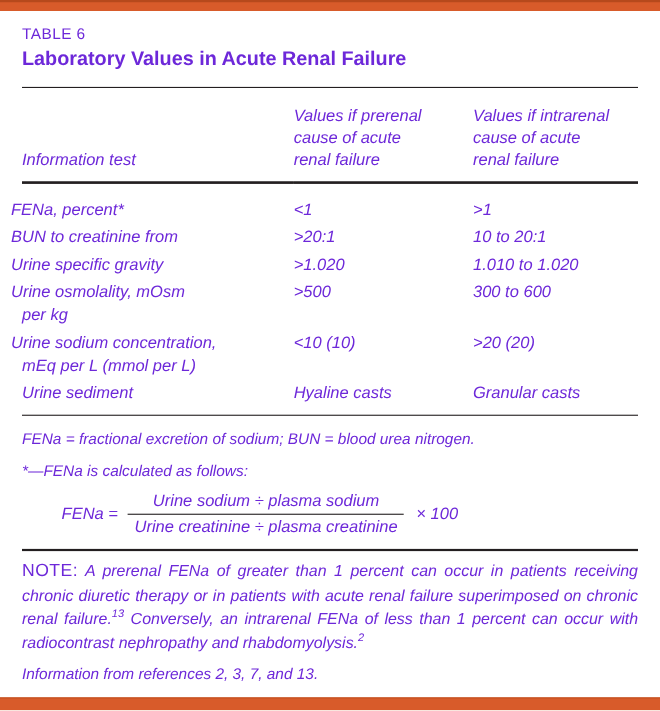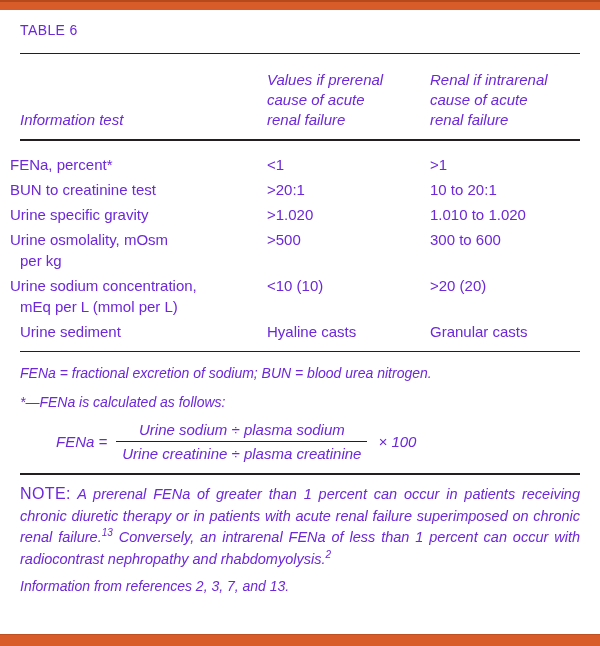--- a/index.html
+++ b/index.html
@@ -63,20 +63,21 @@
     white-space: pre-line;
     padding: 16px 0 9px 0;
     border-bottom: 2px solid #231f20;
   }
   table.lab-table td {
     font-size: 15px;
     line-height: 21px;
     vertical-align: top;
     white-space: pre-line;
     padding: 4px 0 0 0;
+    font-style: italic;
   }
   table.lab-table tbody tr:first-child td { padding-top: 13px; }
   table.lab-table tbody tr:last-child td { padding-bottom: 9px; }
   td.test-cell, tr:last-child td.test-cell {
     padding-left: 10px;
     text-indent: -10px;
   }
   .rule-body-bottom {
     border: none;
     border-top: 1.5px solid #231f20;
@@ -142,47 +143,48 @@
 </head>
 <body>
 
 <div class="page">
 
   <div class="accent-bar-top"></div>
 
   <div class="content">
 
     <div class="kicker">TABLE 6</div>
+    <div class="title">Laboratory Values in Acute Renal Failure</div>
     <hr class="rule-title">
 
     <table class="lab-table">
       <colgroup>
         <col style="width:247px">
         <col style="width:163px">
         <col style="width:150px">
       </colgroup>
       <thead>
         <tr>
           <th>Information test</th>
           <th>Values if prerenal
 cause of acute
 renal failure</th>
-          <th>Renal if intrarenal
+          <th>Values if intrarenal
 cause of acute
 renal failure</th>
         </tr>
       </thead>
       <tbody>
         <tr>
           <td class="test-cell">FENa, percent*</td>
           <td>&lt;1</td>
           <td>&gt;1</td>
         </tr>
         <tr>
-          <td class="test-cell">BUN to creatinine test</td>
+          <td class="test-cell">BUN to creatinine from</td>
           <td>&gt;20:1</td>
           <td>10 to 20:1</td>
         </tr>
         <tr>
           <td class="test-cell">Urine specific gravity</td>
           <td>&gt;1.020</td>
           <td>1.010 to 1.020</td>
         </tr>
         <tr>
           <td class="test-cell">Urine osmolality, mOsm

